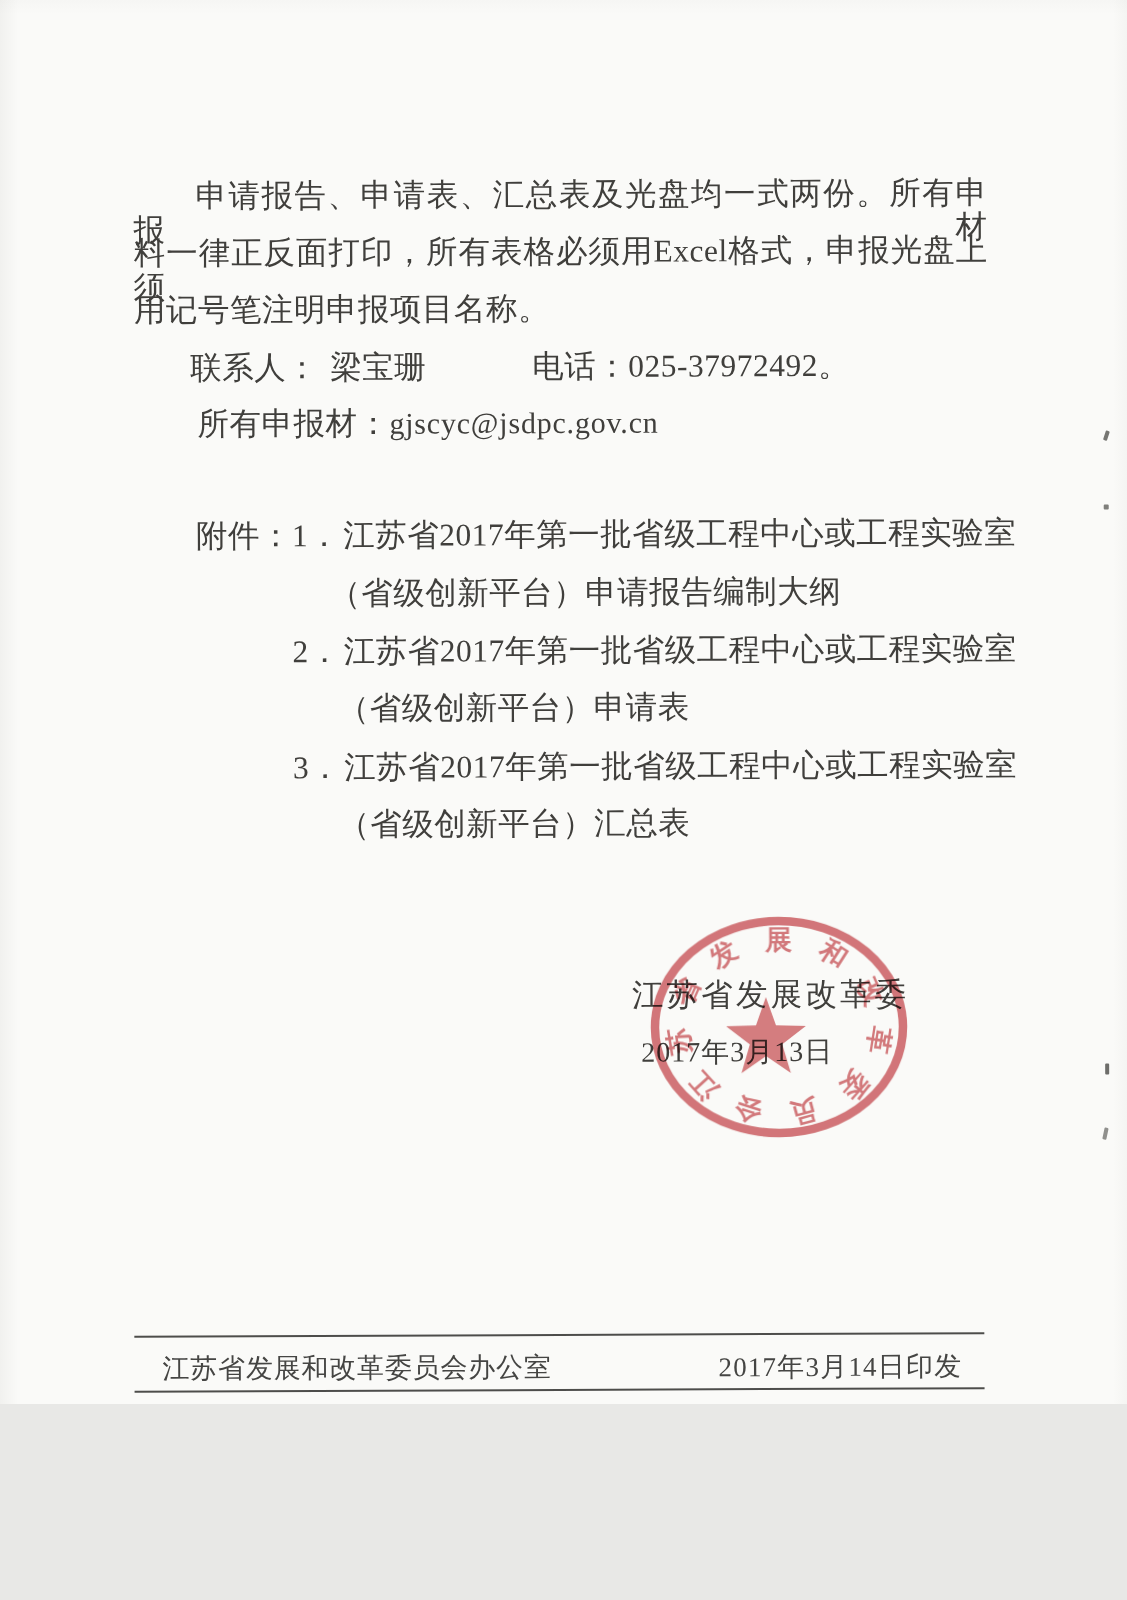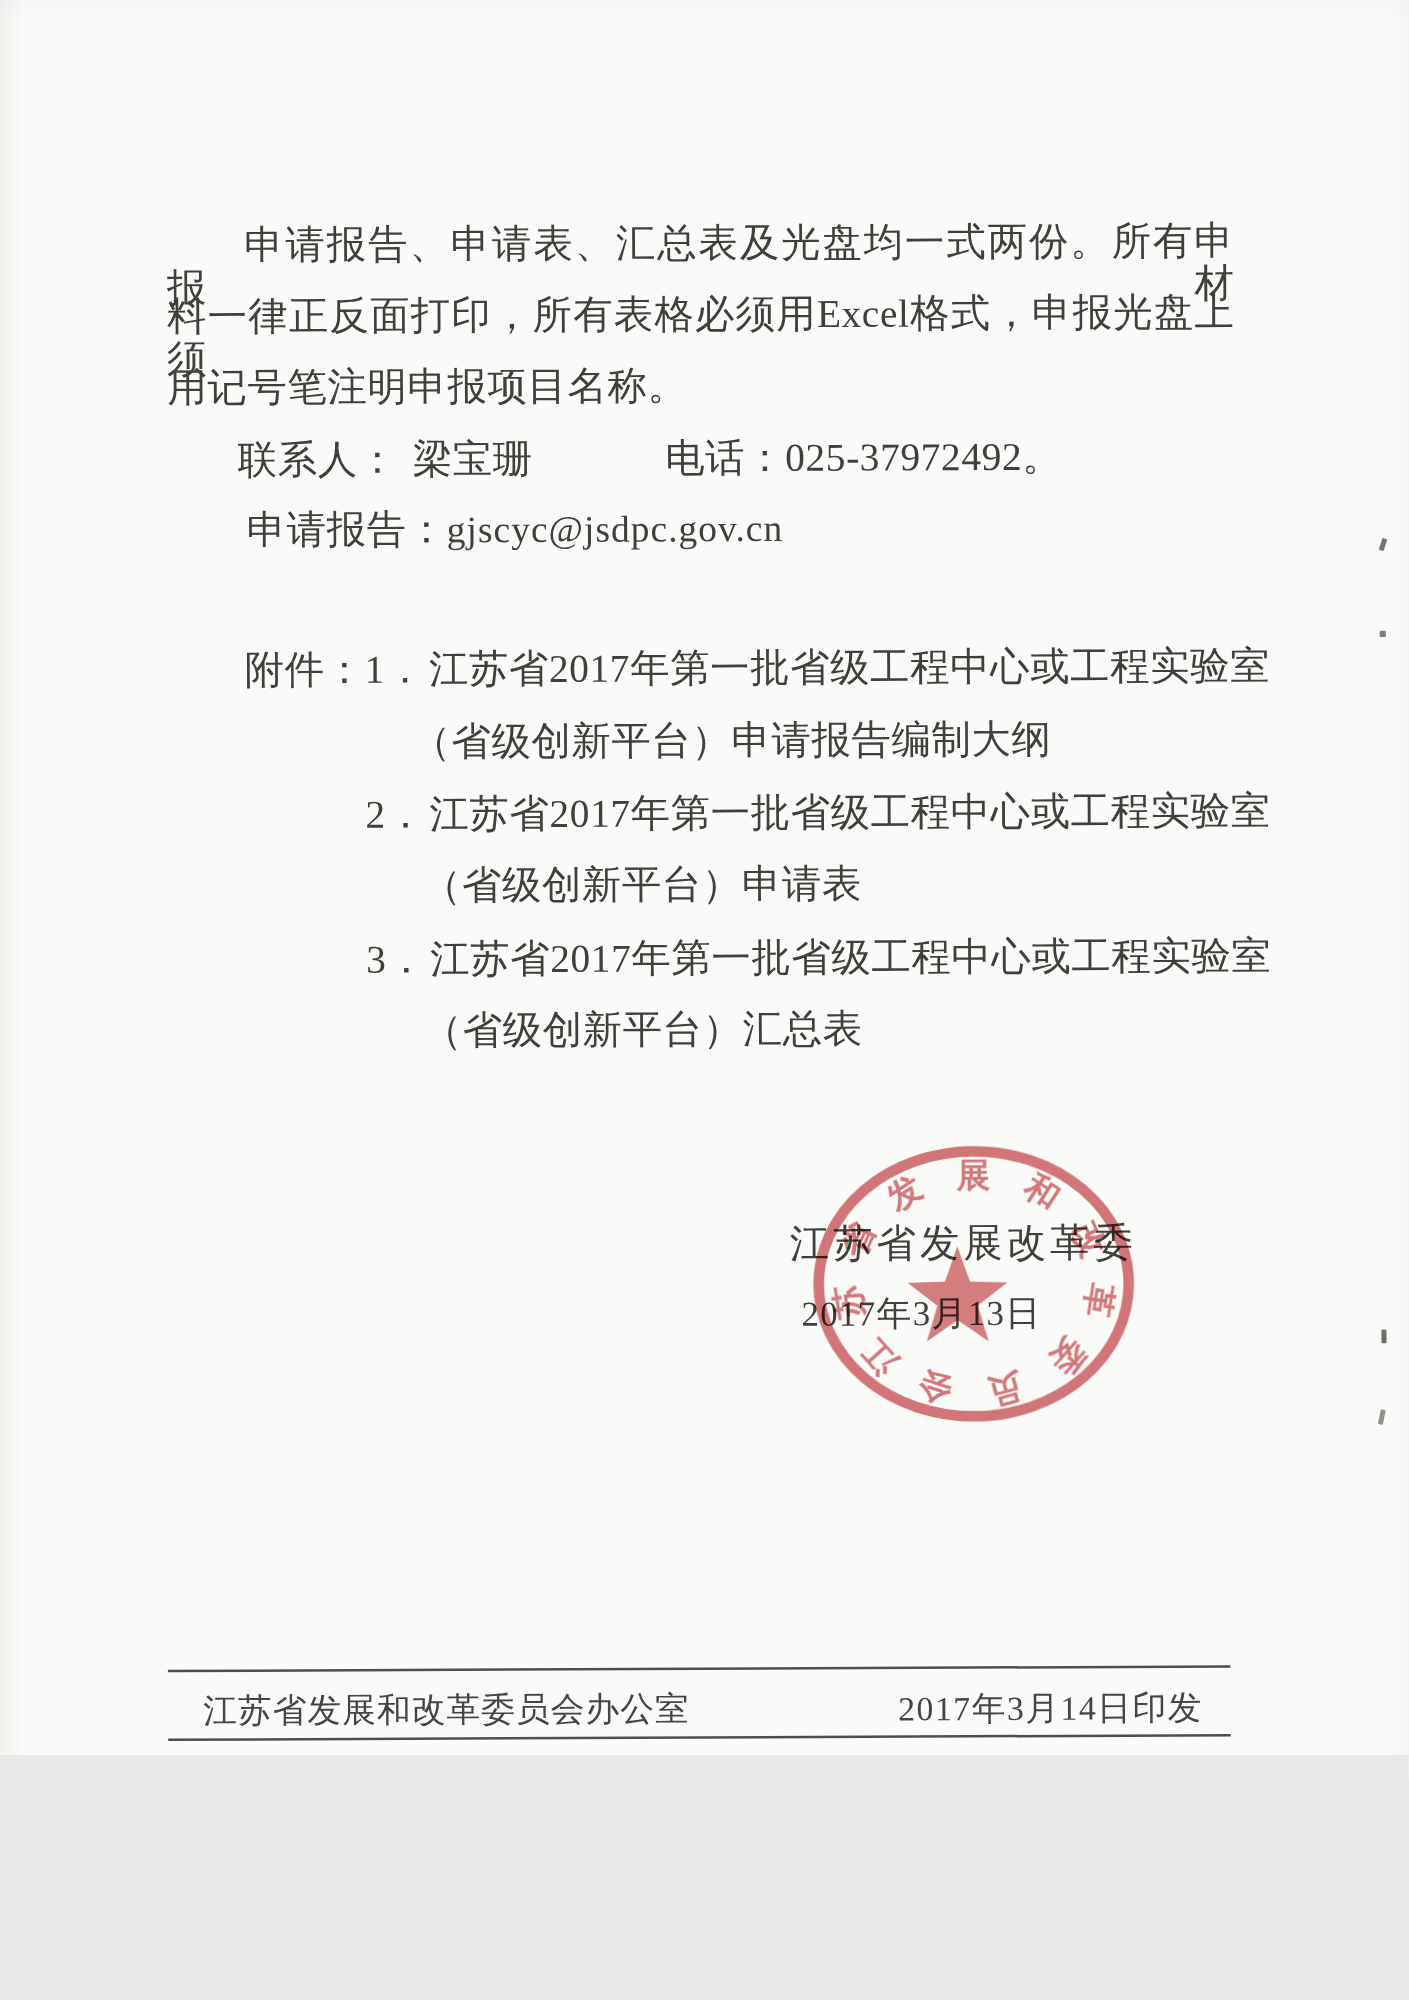--- a/index.html
+++ b/index.html
@@ -59,21 +59,21 @@
 
     <div class="line just b1">申请报告、申请表、汇总表及光盘均一式两份。所有申报材</div>
     <div class="line just b2">料一律正反面打印，所有表格必须用Excel格式，申报光盘上须</div>
     <div class="line b3">用记号笔注明申报项目名称。</div>
 
     <div class="line contact">
       <span>联系人：</span><span class="name">梁宝珊</span><span class="phonelabel">电话：</span><span>025-37972492。</span>
     </div>
 
     <div class="line email">
-      <span>申请报告：</span><span class="addr">gjscyc@jsdpc.gov.cn</span>
+      <span>所有申报材：</span><span class="addr">gjscyc@jsdpc.gov.cn</span>
     </div>
 
     <div class="line att-r1">
       <span>附件：</span><span class="att-no">1．</span><span>江苏省2017年第一批省级工程中心或工程实验室</span>
     </div>
     <div class="line att-r2">（省级创新平台）申请报告编制大纲</div>
 
     <div class="line att-r3">
       <span class="att-no">2．</span><span>江苏省2017年第一批省级工程中心或工程实验室</span>
     </div>

